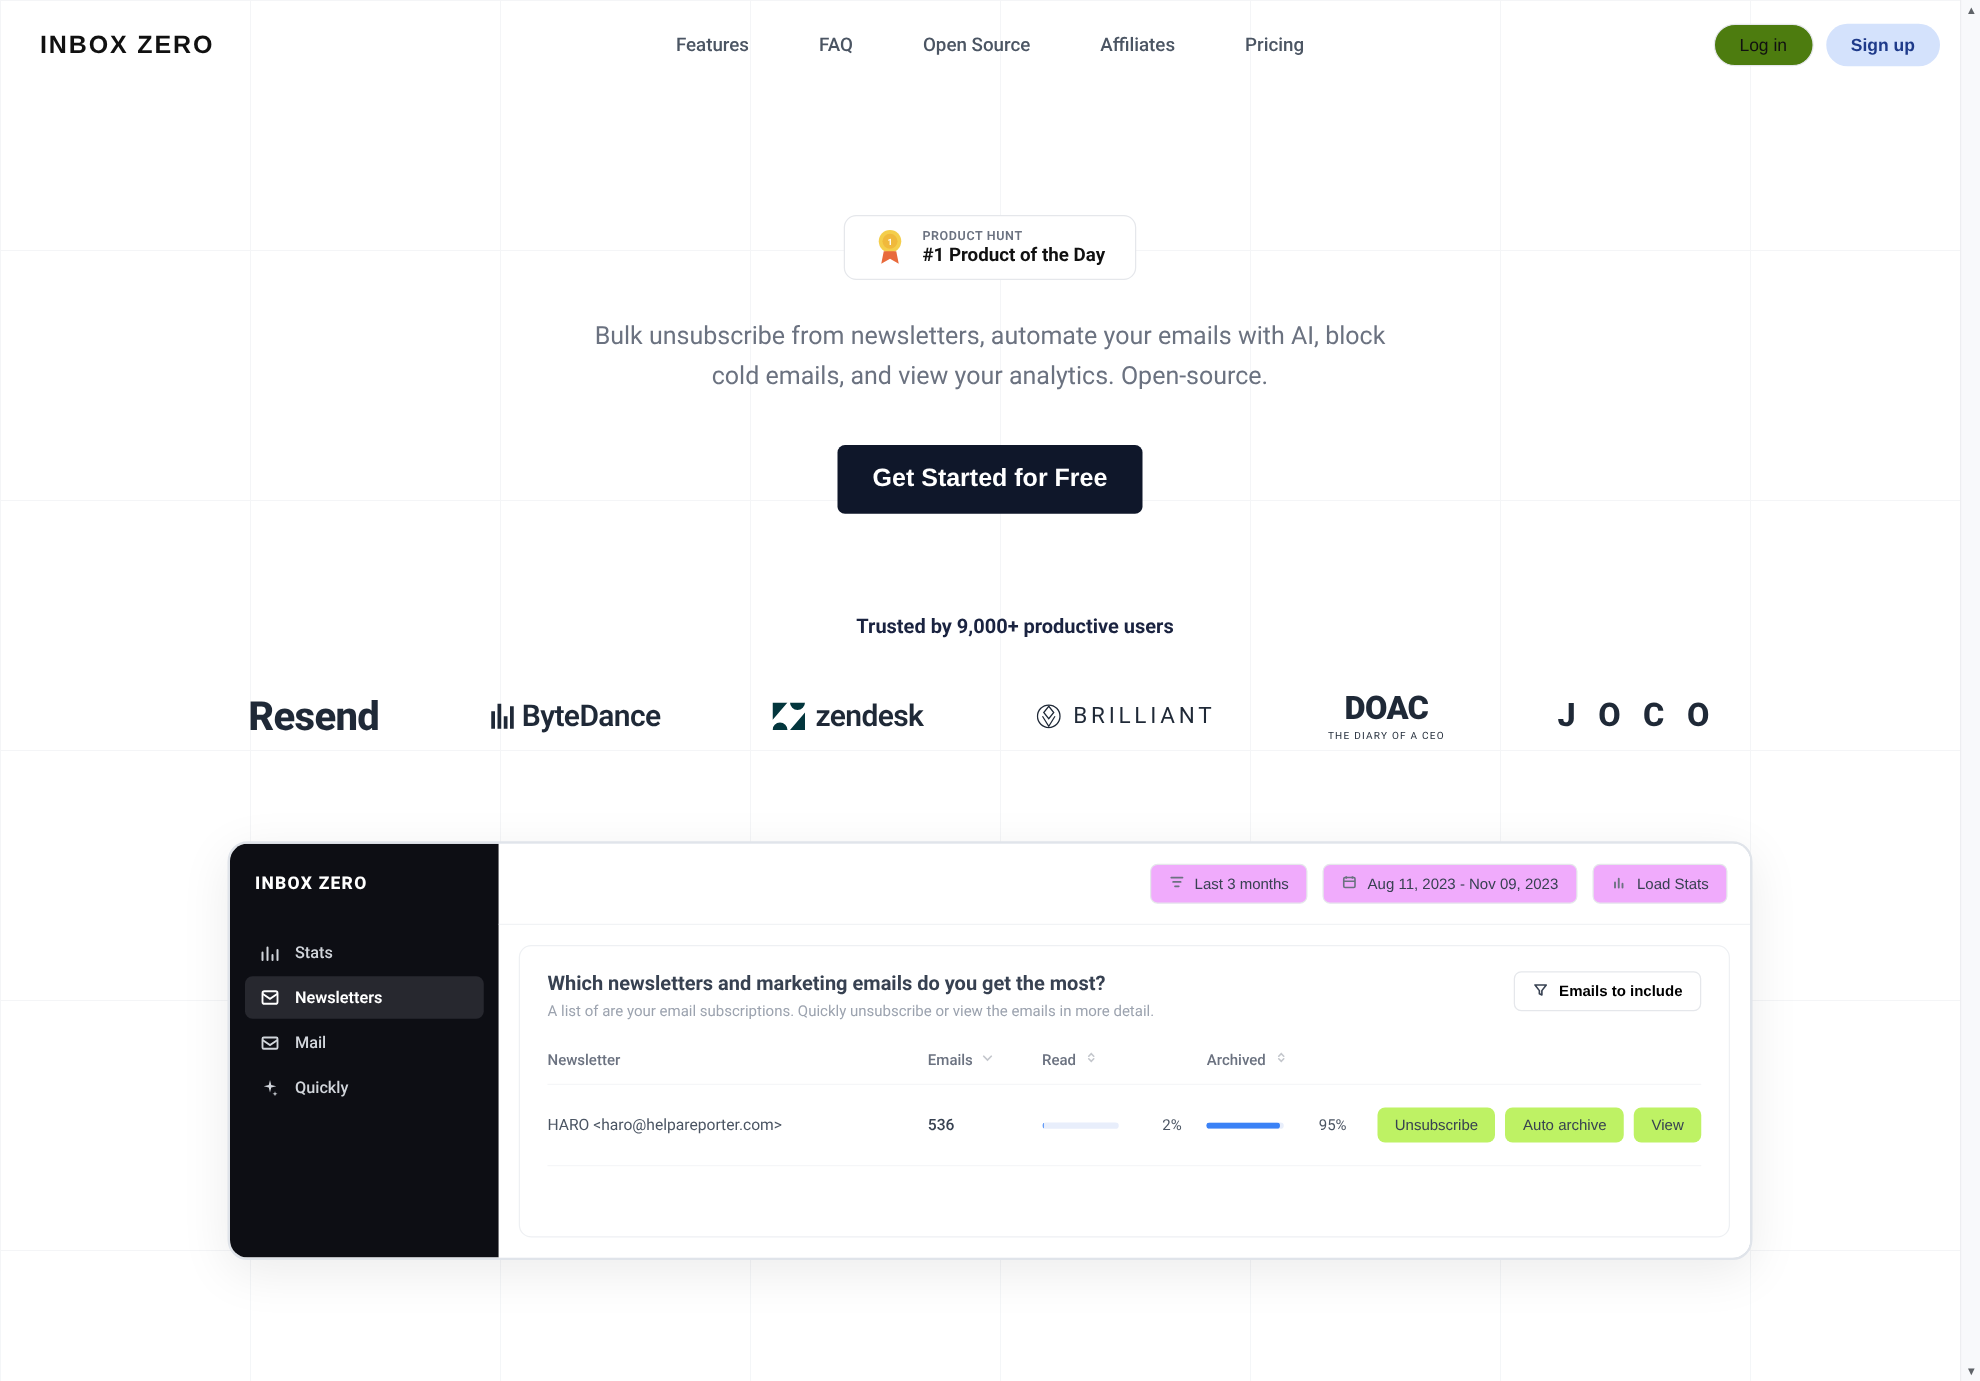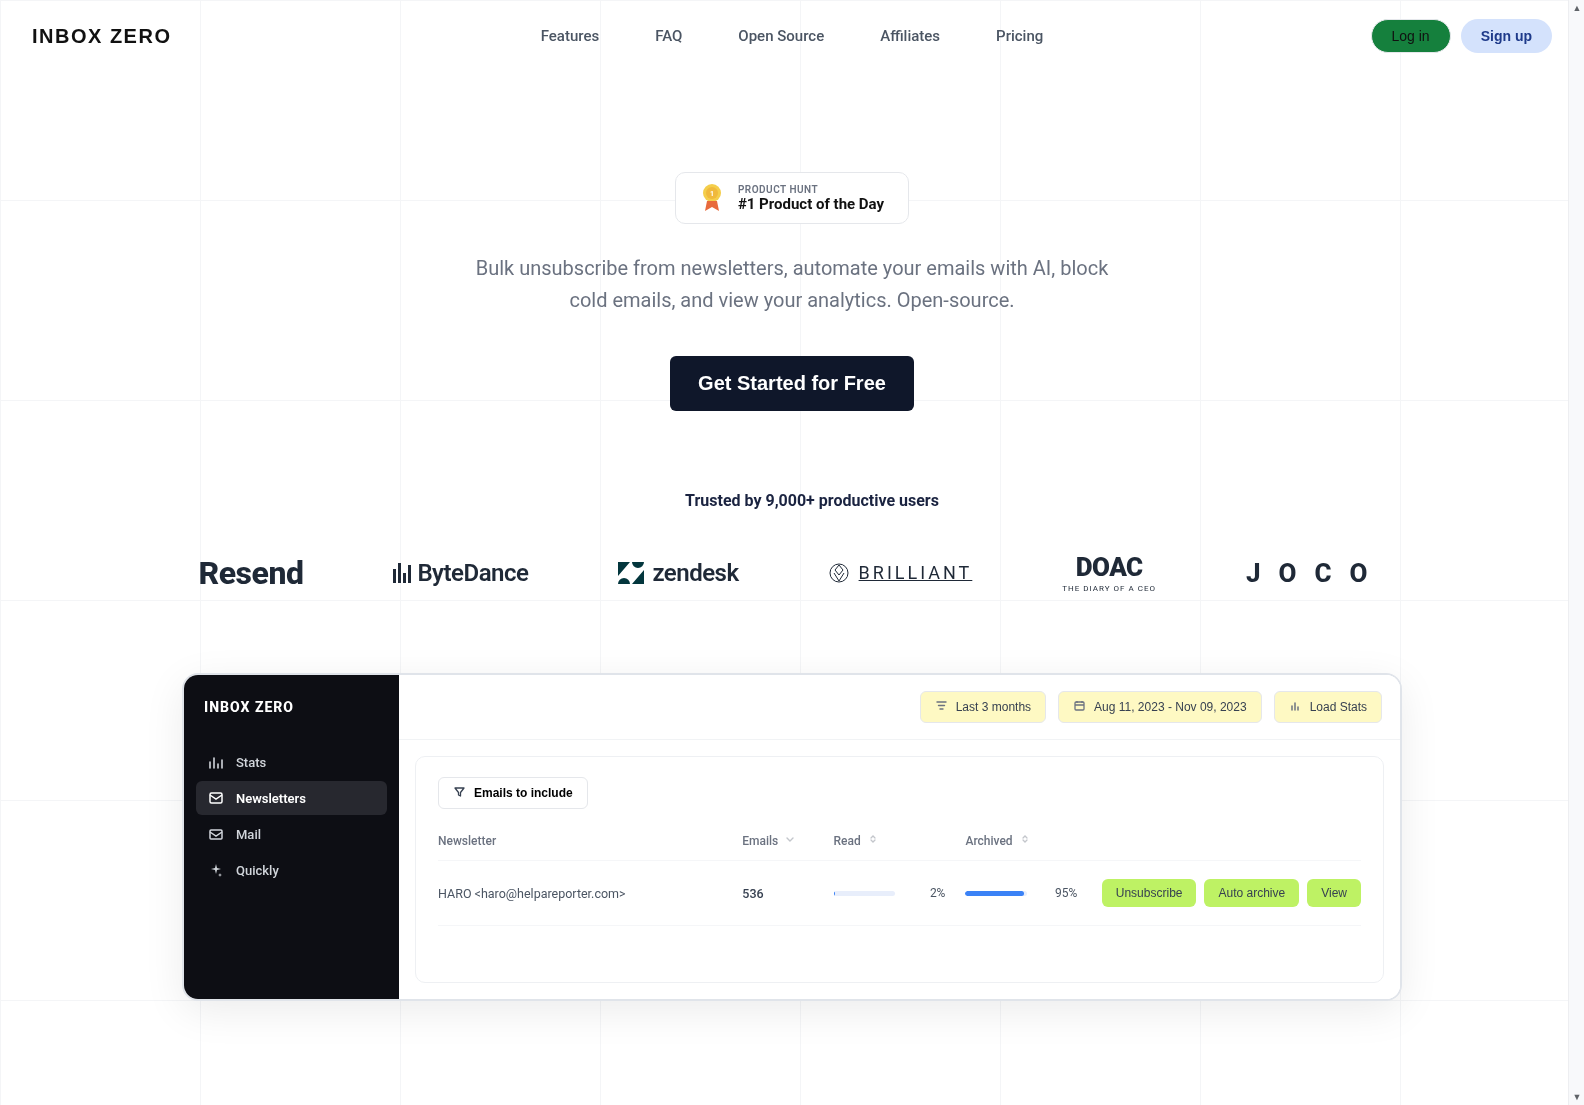--- a/index.html
+++ b/index.html
@@ -58,21 +58,21 @@
       font-size: 15px;
       font-weight: 500;
       color: #4b5563;
       cursor: pointer;
     }
     .auth-buttons { display: flex; gap: 10px; }
     .btn-login {
       padding: 8px 20px;
       border: 1px solid #e5e7eb;
       border-radius: 999px;
-      background: #15803d;
+      background: #4d7c0f;
       font-size: 14px;
       font-weight: 500;
       cursor: pointer;
       color: #111;
     }
     .btn-signup {
       padding: 8px 20px;
       border: none;
       border-radius: 999px;
       background: #d4e2fc;
@@ -157,21 +157,21 @@
       font-size: 24px;
       font-weight: 700;
       color: #1f2937;
       letter-spacing: -0.5px;
     }
     .company-logo.resend { font-size: 32px; font-weight: 800; }
     .company-logo.bytedance { font-weight: 600; display: flex; align-items: center; gap: 6px;}
     .company-logo.bytedance .bars { display: inline-flex; gap: 2px; align-items: flex-end;}
     .company-logo.bytedance .bars span { width: 3px; background: #1f2937; display: inline-block;}
     .company-logo.zendesk { display: flex; align-items: center; gap: 8px; font-weight: 600;}
-    .company-logo.brilliant { letter-spacing: 3px; font-weight: 400; font-size: 18px; display: flex; align-items: center; gap: 10px; text-decoration: underline;}
+    .company-logo.brilliant { letter-spacing: 3px; font-weight: 400; font-size: 18px; display: flex; align-items: center; gap: 10px;}
     .company-logo.doac { text-align: center; }
     .company-logo.doac .tag { font-size: 8px; letter-spacing: 1px; font-weight: 400; display: block; margin-top: 2px;}
     .company-logo.joco { letter-spacing: 18px; font-weight: 800; font-size: 26px;}
 
     
     .preview {
       margin: 80px auto 0;
       max-width: 1220px;
       border-radius: 16px;
       background: #fff;
@@ -229,21 +229,21 @@
     }
     .tool-btn {
       display: inline-flex;
       align-items: center;
       gap: 8px;
       border: 1px solid #e5e7eb;
       border-radius: 6px;
       padding: 7px 14px;
       font-size: 12px;
       font-weight: 500;
-      background: #fef9c3;
+      background: #f0abfc;
       cursor: pointer;
       color: #374151;
     }
 
     .panel {
       margin: 16px;
       border: 1px solid #eef0f3;
       border-radius: 10px;
       padding: 20px 22px;
     }
@@ -472,20 +472,24 @@
               <svg width="13" height="13" viewBox="0 0 13 13">
                   <path d="M3 11 L3 7 M6 11 L6 4 M9 11 L9 8" stroke="#6b7280" stroke-width="1.5" stroke-linecap="round"></path>
                 </svg>
             </span>
             <span>Load Stats</span>
           </button>
         </div>
 
         <div class="panel">
           <div class="panel-header">
+            <div>
+              <div class="panel-title">Which newsletters and marketing emails do you get the most?</div>
+              <div class="panel-sub">A list of are your email subscriptions. Quickly unsubscribe or view the emails in more detail.</div>
+            </div>
             <button class="panel-action">
               <span>
                 <svg width="13" height="13" viewBox="0 0 13 13">
                     <path d="M2 3 L11 3 L7.5 7.5 L7.5 11 L5.5 10 L5.5 7.5 Z" fill="none" stroke="#374151" stroke-width="1.3" stroke-linejoin="round"></path>
                   </svg>
               </span>
               <span>Emails to include</span>
             </button>
           </div>
 

